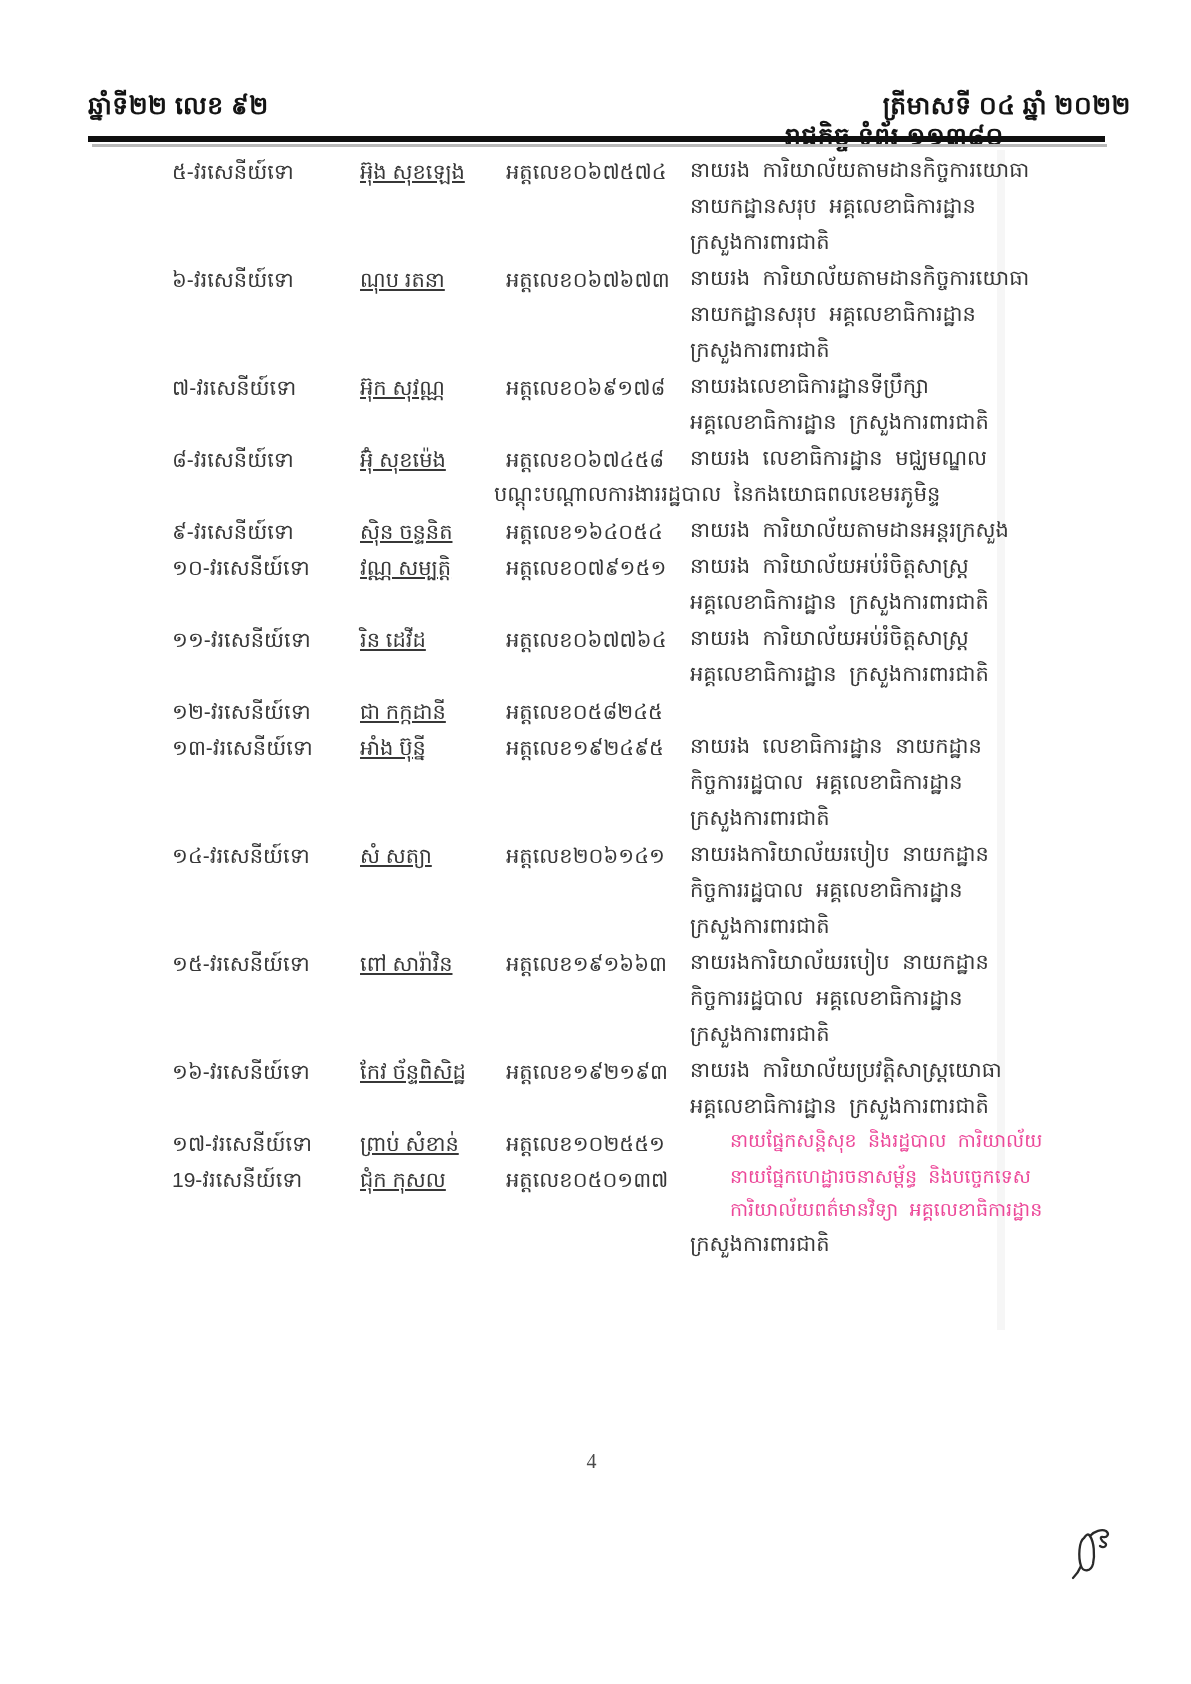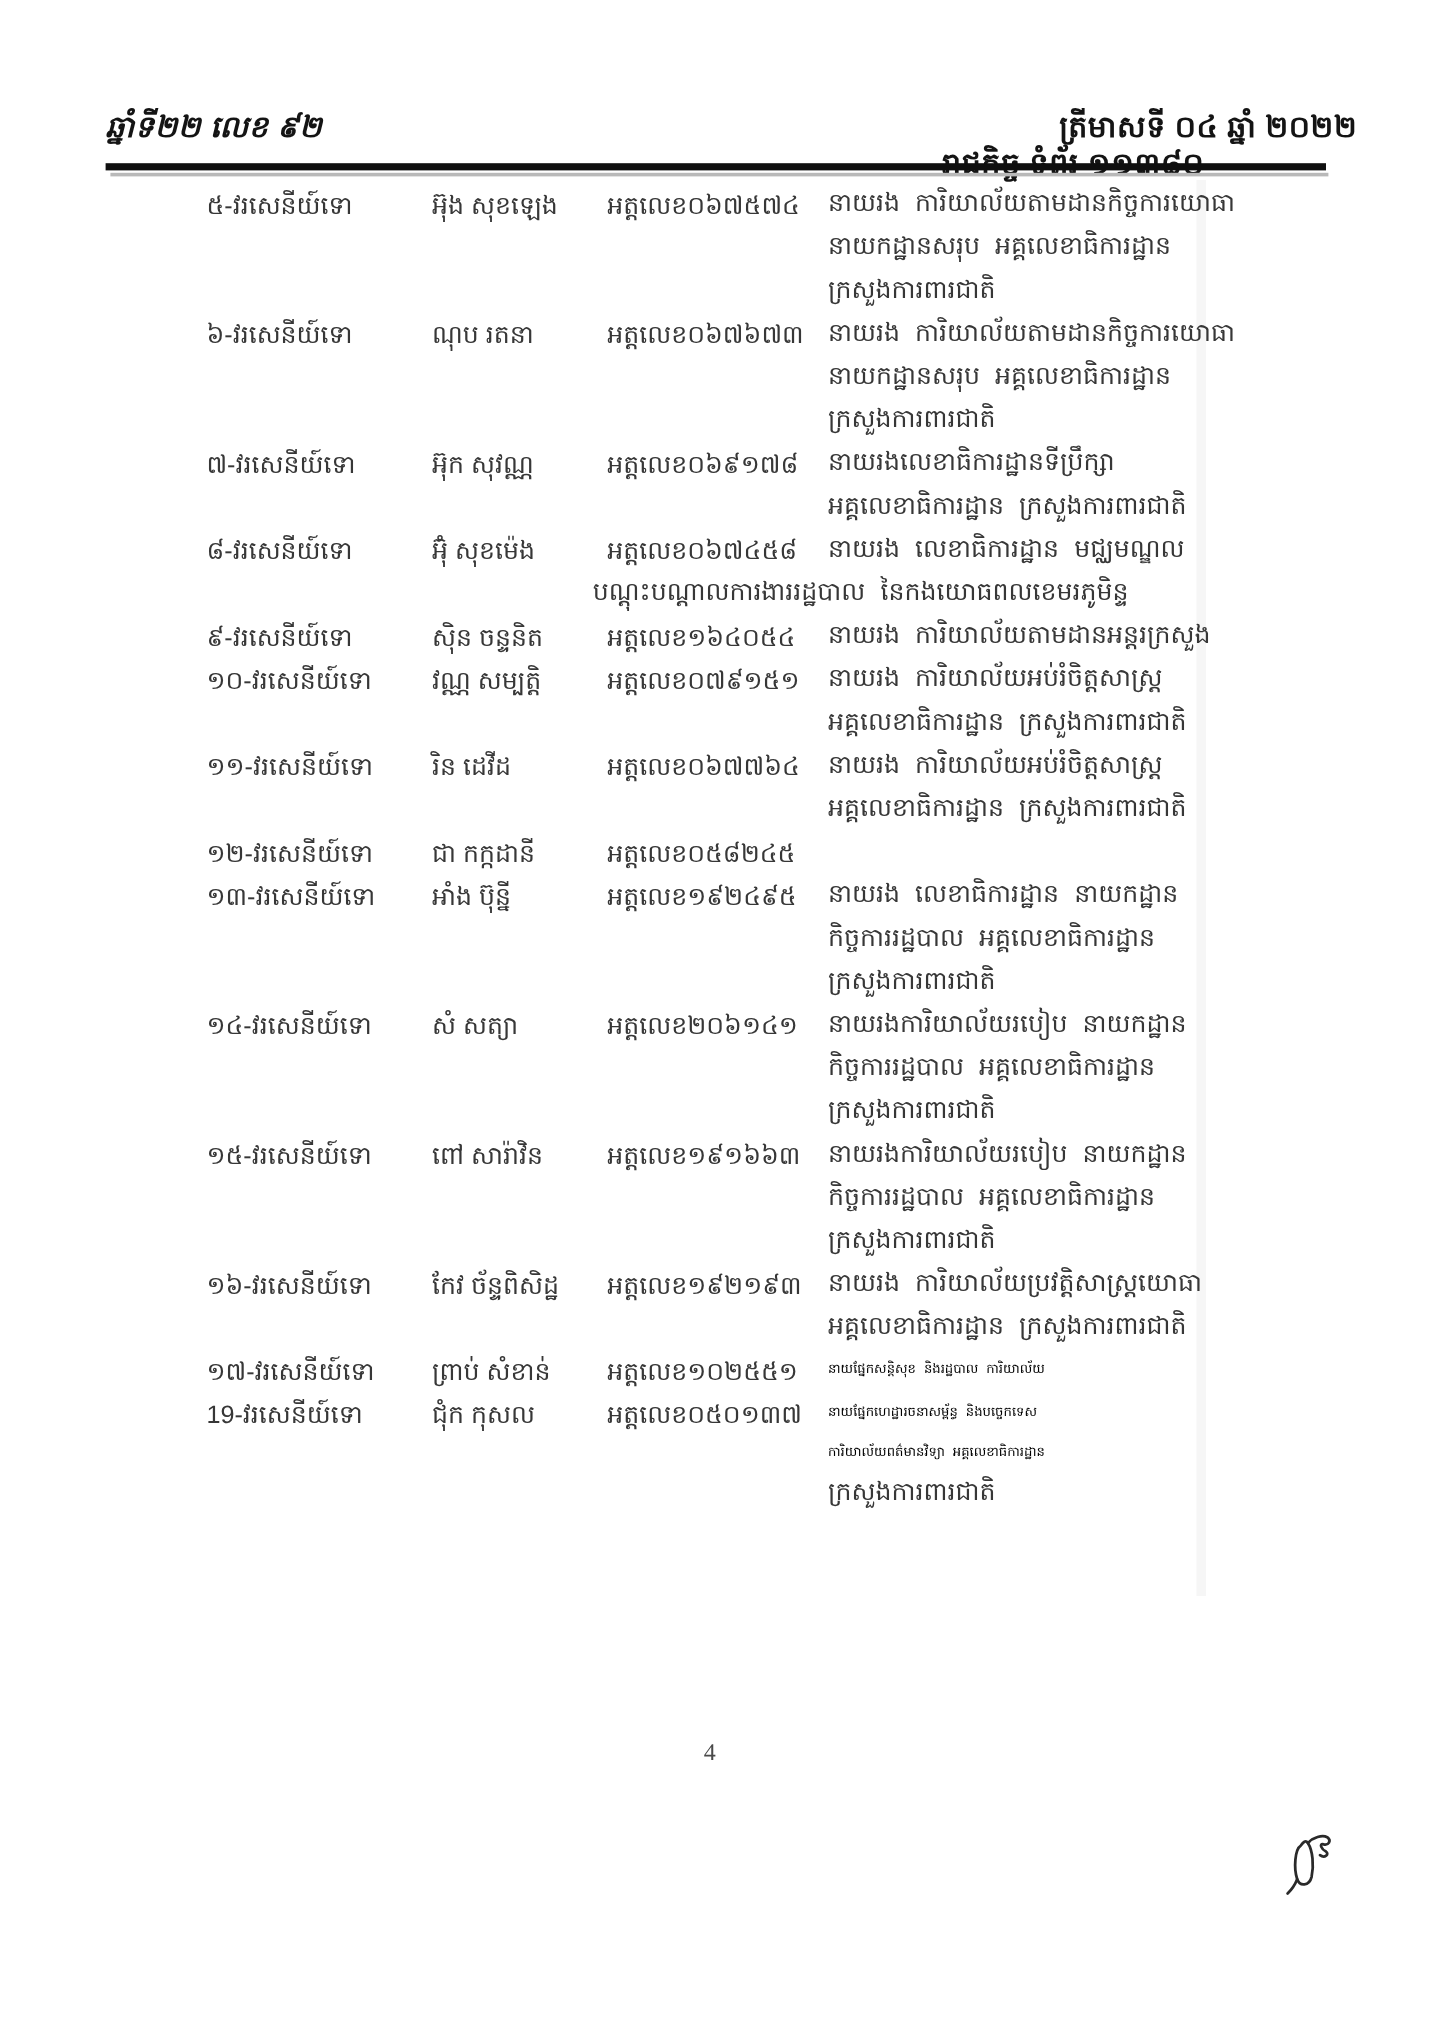--- a/index.html
+++ b/index.html
@@ -12,21 +12,21 @@
     color: #343434;
   }
   .page { position: absolute; inset: 0; }
 
   
   .page-header {
     position: absolute; top: 90px; left: 0; width: 100%;
     font-size: 25px; font-weight: bold; color: #141414;
     letter-spacing: 0.5px; white-space: nowrap;
   }
-  .h-left   { position: absolute; left: 88px;  top: 0; font-style: italic; }
+  .h-left   { position: absolute; left: 88px;  top: 0; }
   .h-center { position: absolute; left: 0; right: 60px; top: 0; text-align: right; }
   .h-right  { position: absolute; left: 785px; top: 0; margin-top: 31px; }
 
   .rule-black {
     position: absolute; top: 136px; left: 88px; width: 1017px; height: 6px;
     background: #0f0f0f;
   }
   .rule-gray {
     position: absolute; top: 144px; left: 92px; width: 1015px; height: 3px;
     background: #b9b9b9;
@@ -36,26 +36,26 @@
     background: rgba(0,0,0,0.035);
   }
 
   
   .list {
     position: absolute; top: 154px; left: 172px; width: 880px;
     font-size: 21px; line-height: 36px; color: #373737;
   }
   .row { display: flex; align-items: flex-start; }
   .c1 { flex: none; width: 188px; }
-  .c2 { flex: none; width: 146px; }
+  .c2 { flex: none; width: 146px; text-decoration: underline; }
   .c3 { flex: none; width: 184px; }
   .c4 { flex: 1; min-width: 0; font-family: Liberation Mono, monospace; }
   .pline { white-space: nowrap; }
   .pline.wide  { margin-left: -196px; }
-  .pline.small { font-size: 11px; line-height: 33px; color: #000000; }
+  .pline.small { font-size: 19px; line-height: 33px; color: #ec4899; margin-left: 40px; }
 
   
   .footer-page {
     position: absolute; top: 1450px; left: 0; width: 1183px;
     text-align: center; font-size: 20px; color: #4a4a4a;
     font-family: "Liberation Serif", "DejaVu Serif", serif;
   }
 
   
   .signature { position: absolute; left: 1068px; top: 1528px; }

